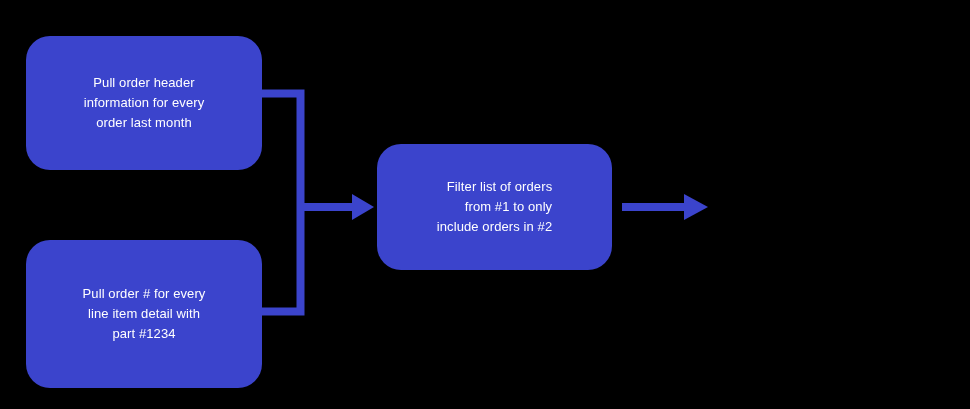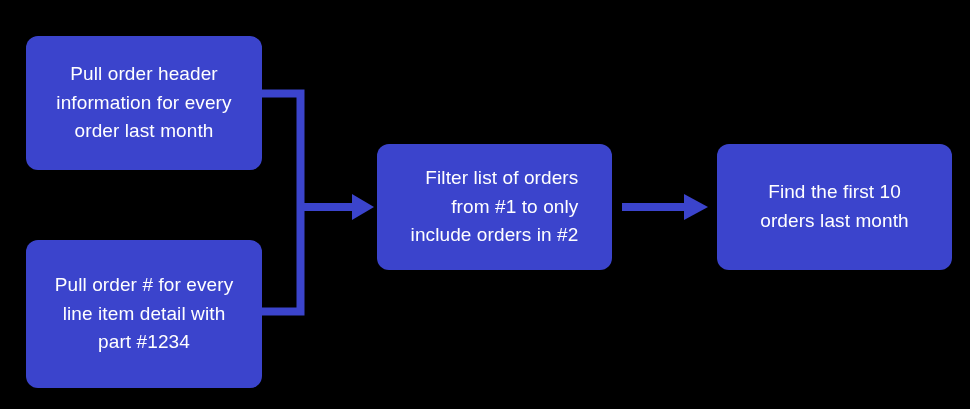--- a/index.html
+++ b/index.html
@@ -12,28 +12,28 @@
     position: relative;
     width: 970px;
     height: 409px;
     background: #000000;
     overflow: hidden;
     font-family: "Liberation Sans", sans-serif;
   }
   .node {
     position: absolute;
     background: #3B44CC;
-    border-radius: 12px;
+    border-radius: 24px;
     color: #FFFFFF;
     display: flex;
     align-items: center;
     justify-content: center;
     text-align: center;
     box-sizing: border-box;
-    font-size: 19px;
+    font-size: 13px;
     line-height: 1.52;
     letter-spacing: 0.1px;
     padding: 6px 14px;
     white-space: pre-line;
     font-weight: 400;
   }
   #node-pull-order-header {
     left: 26px;
     top: 36px;
     width: 236px;
@@ -91,16 +91,14 @@
 order last month</div>
 
   <div class="node" id="node-pull-order-number">Pull order # for every
 line item detail with
 part #1234</div>
 
   <div class="node" id="node-filter-orders">Filter list of orders
 from #1 to only
 include orders in #2</div>
 
-  <div class="node" id="node-find-first-orders">Find the first 10
-orders last month</div>
 
 </div>
 
 </body></html>

